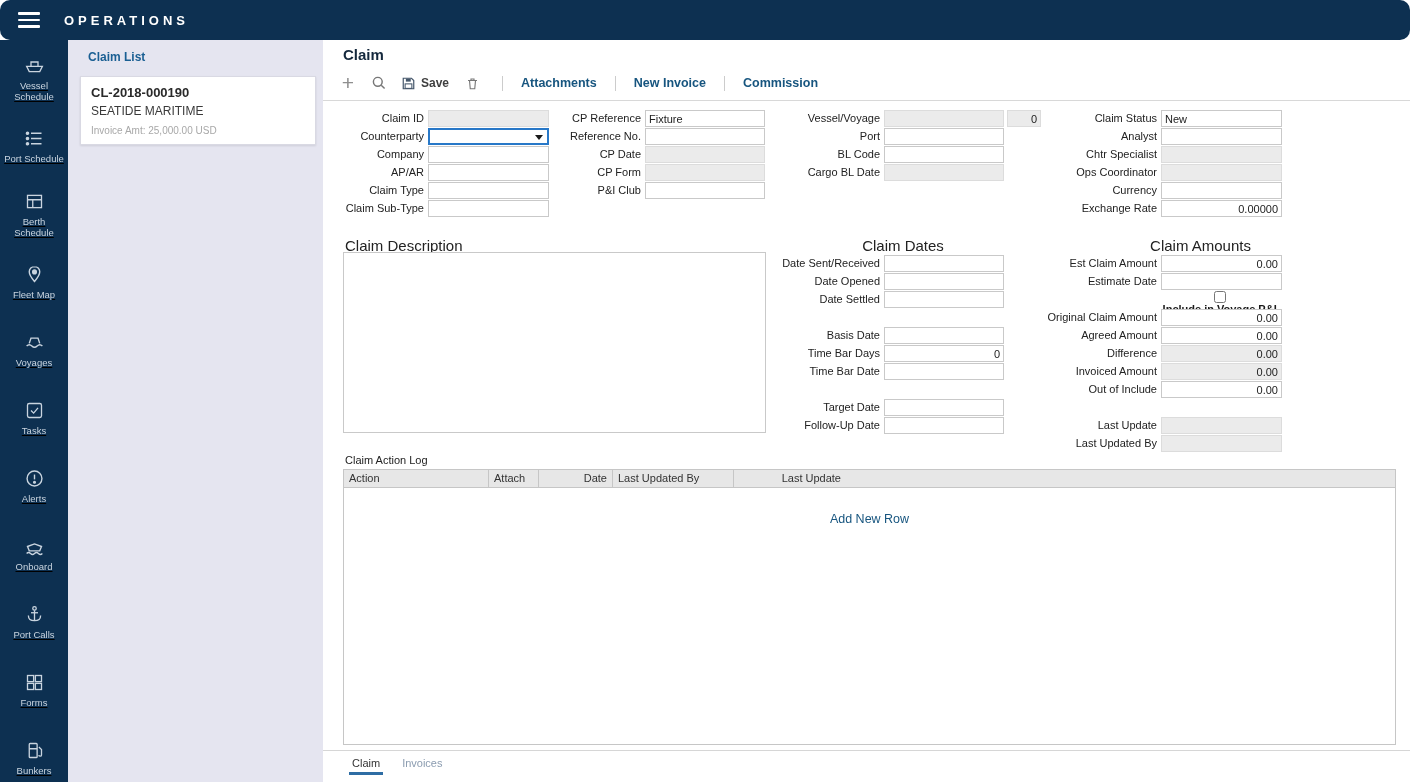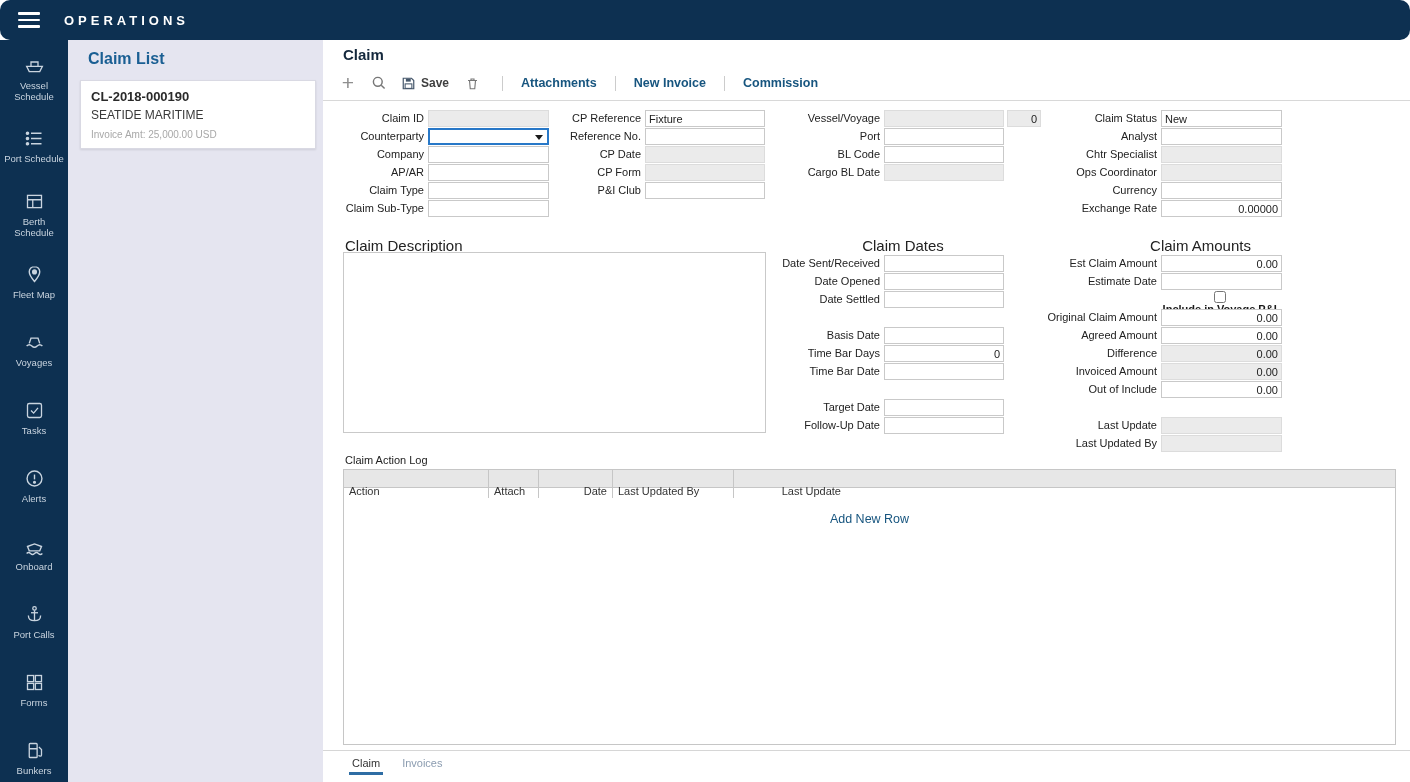--- a/index.html
+++ b/index.html
@@ -6,28 +6,28 @@
   body { font-family:"Liberation Sans", sans-serif; background:#fff; }
   .app { position:relative; width:1410px; height:782px; overflow:hidden; background:#fff; }
 
   
   .topbar { position:absolute; left:0; top:0; width:1410px; height:40px; background:#0d3051; display:flex; align-items:center; z-index:5;border-radius:10px; }
   .hamburger { width:22px; margin-left:18px; cursor:pointer; }
   .hamburger div { height:2.5px; background:#fff; margin:4px 0; border-radius:1px; }
   .app-title { color:#fff; font-size:13px; font-weight:700; letter-spacing:4px; margin-left:24px; }
 
   
-  .sidebar { position:absolute; left:0; top:40px; width:68px; height:742px; background:#0d3051; display:flex; flex-direction:column; align-items:center; padding-top:4px; box-sizing:border-box; overflow:hidden; }
+  .sidebar { position:absolute; left:0; top:40px; width:68px; height:742px; background:#0d3051; display:flex; flex-direction:column; align-items:center; padding-top:4px; box-sizing:border-box; overflow:hidden;text-decoration:underline; }
   .side-item { width:68px; height:68px; display:flex; flex-direction:column; align-items:center; justify-content:center; color:#c9d4df; cursor:pointer; flex:0 0 auto; }
   .side-item svg { width:21px; height:21px; margin-bottom:4px; }
   .side-label { font-size:9.5px; line-height:11px; text-align:center; padding:0 3px; }
 
   
   .claimlist { position:absolute; left:68px; top:40px; width:255px; height:742px; background:#e5e5f0; box-sizing:border-box; padding:10px 12px; }
-  .cl-title { color:#1a5f93; font-size:16px; font-weight:700; margin-bottom:12px; margin-left:8px; }
+  .cl-title { color:#1a5f93; font-size:12px; font-weight:700; margin-bottom:12px; margin-left:8px; }
   .cl-card { background:#fff; border:1px solid #d9d9e3; box-shadow:0 1px 2px rgba(0,0,0,.10); padding:8px 10px; width:236px; box-sizing:border-box; cursor:pointer; }
   .cl-id { font-size:13px; font-weight:700; color:#2a2a2a; margin-bottom:4px; }
   .cl-name { font-size:12px; color:#3a3a3a; margin-bottom:7px; }
   .cl-amt { font-size:10px; color:#a8a8a8; }
 
   
   .main { position:absolute; left:323px; top:40px; width:1087px; height:742px; background:#fff; }
   .m-title { position:absolute; left:20px; top:6px; font-size:15px; font-weight:700; color:#14283c; }
 
   .toolbar { position:absolute; left:16px; top:30px; height:26px; display:flex; align-items:center; }
@@ -61,21 +61,21 @@
   .desc { position:absolute; left:20px; top:212px; width:423px; height:181px; border:1px solid #c9c9c9; resize:none; font-family:inherit; font-size:11px; padding:3px; box-sizing:border-box; }
   .cdates { left:457px; top:215px; }
   .camounts { left:722px; top:215px; }
   .chk-row { font-size:11px; font-weight:700; color:#1a1a1a;flex-direction:column; }
   .chk-row input { width:12px; height:12px; margin:0 4px 0 0; }
 
   
   .log-label { position:absolute; left:22px; top:414px; font-size:11px; color:#222; }
   .log-table { position:absolute; left:20px; top:429px; width:1053px; height:276px; border:1px solid #c6c6c6; box-sizing:border-box; background:#fff; }
   .log-head { display:flex; height:17px; background:#e7e7e7; border-bottom:1px solid #c6c6c6; }
-  .log-th { font-size:11px; color:#333; padding:14px 5px; border-right:1px solid #c6c6c6; box-sizing:border-box; line-height:14px; white-space:nowrap; overflow:hidden; }
+  .log-th { font-size:11px; color:#333; padding:1px 5px; border-right:1px solid #c6c6c6; box-sizing:border-box; line-height:14px; white-space:nowrap; overflow:hidden; }
   .log-th:last-child { border-right:none; }
   .ta-r { text-align:right; }
   .w-action { width:145px; } .w-remarks { width:550px; } .w-attach { width:50px; }
   .w-date { width:74px; } .w-luby { width:121px; } .w-lu { width:112px; }
   .log-body { position:relative; height:257px; }
   .add-row { text-align:center; padding-top:24px; color:#17557f; font-size:12.5px; cursor:pointer; }
 
   
   .tabsbar { position:absolute; left:0; top:710px; width:1087px; height:32px; border-top:1px solid #d6d6d6; display:flex; align-items:flex-start; padding-left:26px; box-sizing:border-box; background:#fff; }
   .tab { font-size:11px; padding:6px 3px 3px 3px; margin-right:16px; cursor:pointer; }

